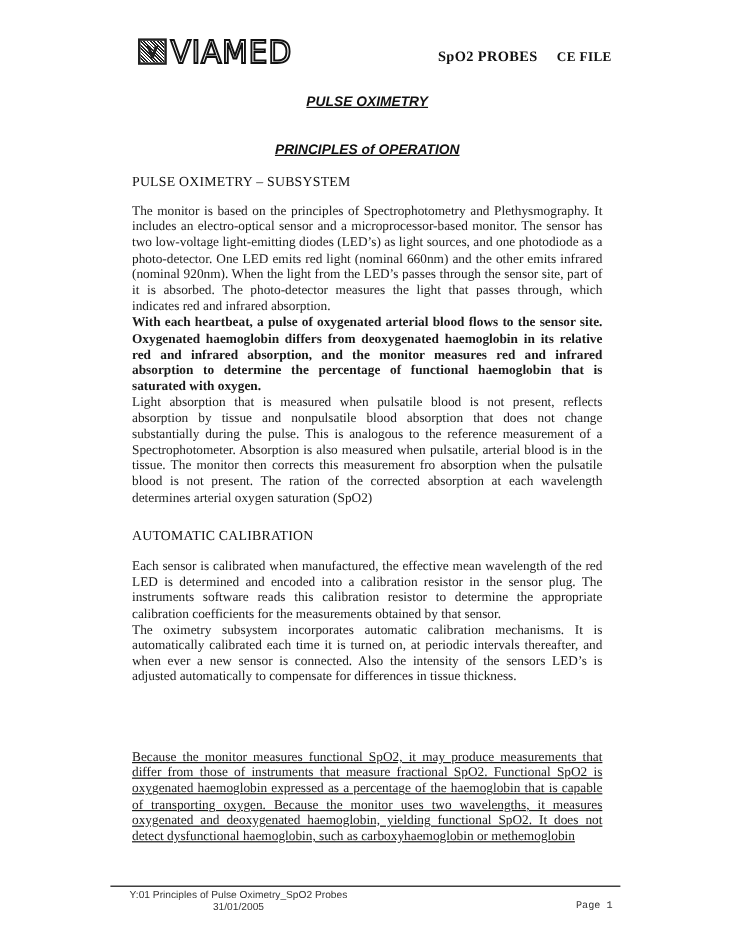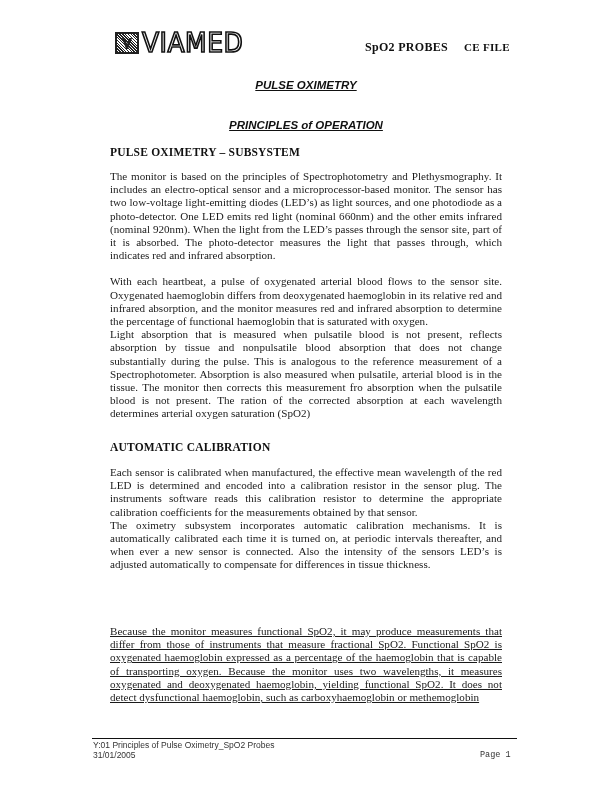--- a/index.html
+++ b/index.html
@@ -18,29 +18,29 @@
 
   .header-right { position: absolute; left: 365px; top: 40px; font-family: "Liberation Serif", serif; font-weight: bold; font-size: 12px; color: #111; letter-spacing: 0.3px; }
   .header-right .gap { display: inline-block; width: 16px; }
   .header-right .ce { font-size: 11px; }
 
   .title { position: absolute; left: 110px; width: 392px; text-align: center; font-family: "Liberation Sans", sans-serif;
     font-weight: bold; font-style: italic; text-decoration: underline; font-size: 11.5px; color: #111; }
   .t1 { top: 79px; text-align: center; }
   .t2 { top: 119px; }
 
-  .heading { position: absolute; left: 110px; font-family: "Liberation Serif", serif; font-weight: bold; font-size: 11.5px; color: #111; letter-spacing: 0.2px; text-align: center; }
+  .heading { position: absolute; left: 110px; font-family: "Liberation Serif", serif; font-weight: normal; font-size: 11.5px; color: #111; letter-spacing: 0.2px; text-align: center; }
   .heading .small { font-size: 10.5px; }
 
   .para { position: absolute; left: 110px; width: 392px; font-family: "Liberation Serif", serif; font-size: 11.1px; line-height: 13.2px; color: #1a1a1a; text-align: justify; }
   .para p { margin: 0; }
   .para p + p { margin-top: 0; }
 
   .footer-rule { position: absolute; left: 92px; top: 738px; width: 425px; height: 0; border-top: 1px solid #111; }
-  .footer-left { position: absolute; left: 93px; top: 740px; font-family: "Liberation Sans", sans-serif; font-size: 8.5px; line-height: 10px; color: #333; }
+  .footer-left { position: absolute; left: 108px; top: 740px; font-family: "Liberation Sans", sans-serif; font-size: 8.5px; line-height: 10px; color: #333; text-align: center; }
   .footer-page { position: absolute; left: 480px; top: 750px; font-family: Liberation Mono, monospace; font-size: 8.5px; color: #333; }
 </style>
 </head>
 <body>
 
 <div class="page">
 
   <div class="logo">
     <span class="logo-emblem"></span>
     <span class="logo-text">VIAMED</span>
@@ -49,21 +49,21 @@
   <div class="header-right">
     <span>SpO2 PROBES</span><span class="gap"></span><span class="ce">CE FILE</span>
   </div>
 
   <div class="title t1">PULSE OXIMETRY</div>
   <div class="title t2">PRINCIPLES of OPERATION</div>
 
   <div class="heading" style="top:146px;">PULSE OXIMETRY – SUBSYSTEM</div>
   <div class="para" style="top:170px;">
     <p>The monitor is based on the principles of Spectrophotometry and Plethysmography. It includes an electro-optical sensor and a microprocessor-based monitor. The sensor has two low-voltage light-emitting diodes (LED’s) as light sources, and one photodiode as a photo-detector. One LED emits red light (nominal 660nm) and the other emits infrared (nominal 920nm). When the light from the LED’s passes through the sensor site, part of it is absorbed. The photo-detector measures the light that passes through, which indicates red and infrared absorption.</p>
-    <p style="margin-top:13px;">With each heartbeat, a pulse of oxygenated arterial blood flows to the sensor site. Oxygenated haemoglobin differs from deoxygenated haemoglobin in its relative red and infrared absorption, and the monitor measures red and infrared absorption to determine the percentage of functional haemoglobin that is saturated with oxygen.</p>
+    <p style="margin-top:1px;font-weight:bold;">With each heartbeat, a pulse of oxygenated arterial blood flows to the sensor site. Oxygenated haemoglobin differs from deoxygenated haemoglobin in its relative red and infrared absorption, and the monitor measures red and infrared absorption to determine the percentage of functional haemoglobin that is saturated with oxygen.</p>
     <p>Light absorption that is measured when pulsatile blood is not present, reflects absorption by tissue and nonpulsatile blood absorption that does not change substantially during the pulse. This is analogous to the reference measurement of a Spectrophotometer. Absorption is also measured when pulsatile, arterial blood is in the tissue. The monitor then corrects this measurement fro absorption when the pulsatile blood is not present. The ration of the corrected absorption at each wavelength determines arterial oxygen saturation (SpO2)</p>
   </div>
 
   <div class="heading" style="top:441px;">AUTOMATIC CALIBRATION</div>
   <div class="para" style="top:466px;">
     <p>Each sensor is calibrated when manufactured, the effective mean wavelength of the red LED is determined and encoded into a calibration resistor in the sensor plug. The instruments software reads this calibration resistor to determine the appropriate calibration coefficients for the measurements obtained by that sensor.</p>
     <p>The oximetry subsystem incorporates automatic calibration mechanisms. It is automatically calibrated each time it is turned on, at periodic intervals thereafter, and when ever a new sensor is connected. Also the intensity of the sensors LED’s is adjusted automatically to compensate for differences in tissue thickness.</p>
   </div>
 
   <div class="para" style="top:625px;text-decoration:underline;">

